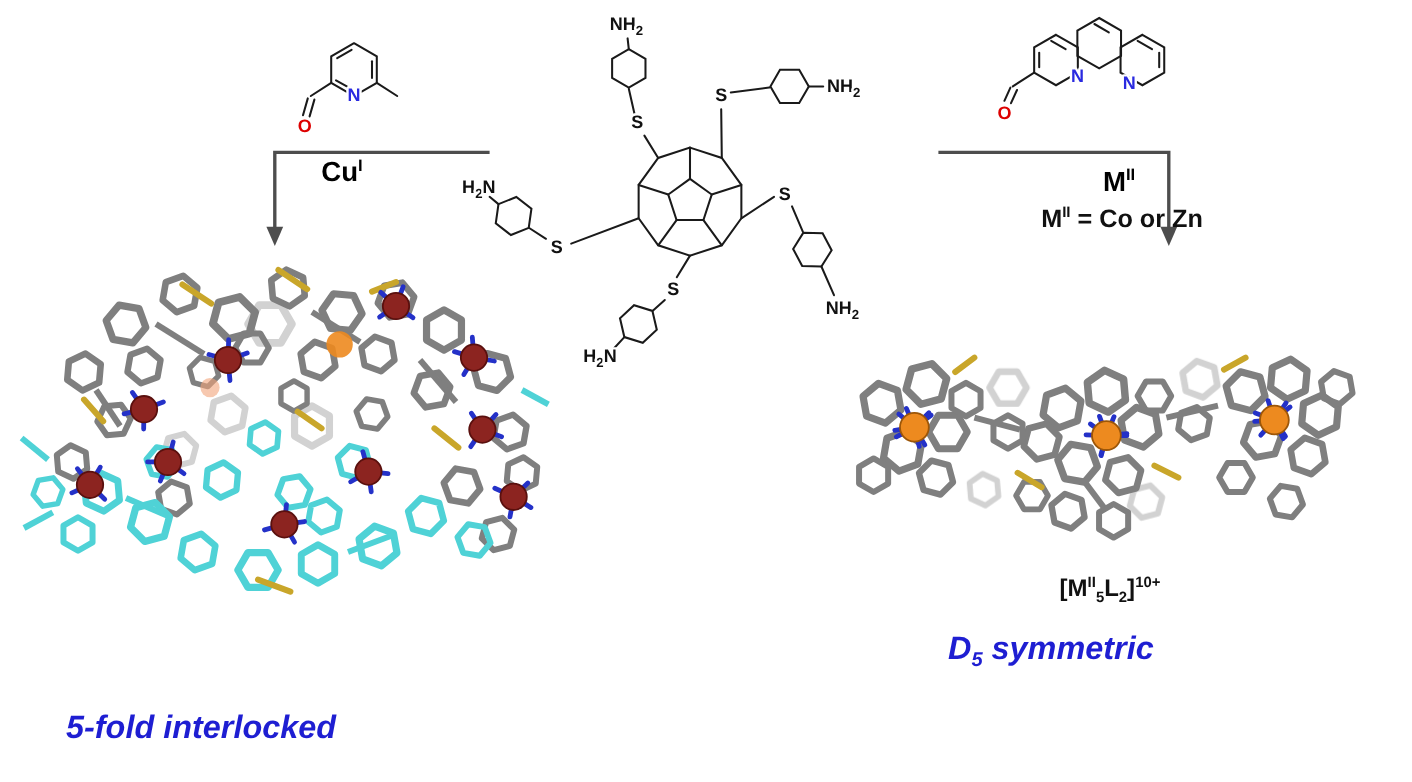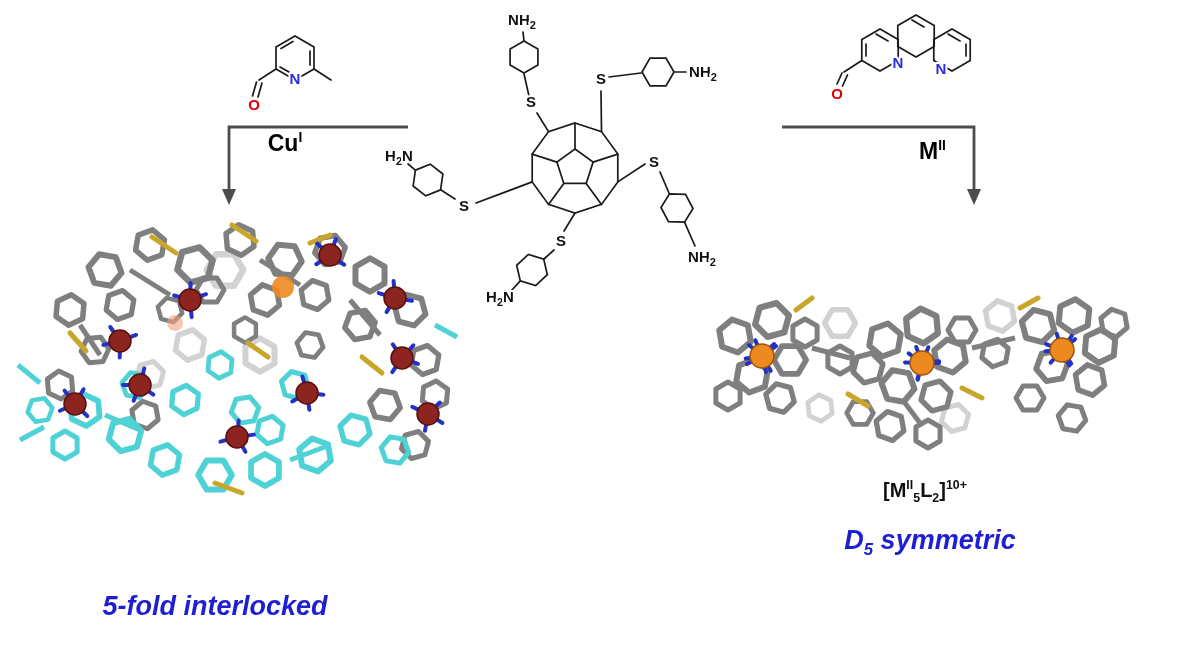--- a/index.html
+++ b/index.html
@@ -2,21 +2,21 @@
 <html><head>
 <meta charset="utf-8">
 <style>
   html,body{margin:0;padding:0;background:#ffffff;}
   #canvas{position:relative;width:1177px;height:652px;background:#ffffff;overflow:hidden;
           font-family:"Liberation Sans",sans-serif;}
   .abs{position:absolute;}
   .formula{font-weight:bold;font-size:20px;color:#111;text-align:center;white-space:nowrap;}
   .formula .sup{font-size:62%;vertical-align:super;}
   .formula .sub{font-size:62%;vertical-align:sub;}
-  .bluelabel{font-weight:bold;font-style:italic;font-size:27px;color:#1e1ed2;text-align:center;white-space:nowrap;}
+  .bluelabel{font-weight:bold;font-style:italic;font-size:27px;color:#1e1ed2;white-space:nowrap;}
   .bluelabel .sub{font-size:62%;vertical-align:sub;}
   .arrowlabel{font-weight:bold;font-size:23px;color:#000000;text-align:center;white-space:nowrap;}
   .arrowlabel .sup{font-size:60%;vertical-align:super;}
   .arrowlabel2{font-weight:bold;font-size:21px;color:#111;text-align:center;white-space:nowrap;}
   .arrowlabel2 .sup{font-size:60%;vertical-align:super;}
   .bond{stroke:#1a1a1a;stroke-width:1.7;fill:none;stroke-linecap:round;}
   .atomtext{font:600 15px "Liberation Sans",sans-serif;text-anchor:middle;
             paint-order:stroke;stroke:#ffffff;stroke-width:4px;stroke-linejoin:round;}
   .ss{font-size:11px;}
 </style>
@@ -128,20 +128,23 @@
       <path d="M4 14 L196 14 L196 78" fill="none" stroke-width="2.8"></path>
     </g>
     <polygon points="189,76 203,76 196,92" fill="#4d4d4d"></polygon>
   </svg>
 
   <div class="abs arrowlabel" style="left:240px;top:130px;width:90px">
     <span>Cu</span><span class="sup">I</span>
   </div>
   <div class="abs arrowlabel" style="left:890px;top:138px;width:85px">
     <span>M</span><span class="sup">II</span>
+  </div>
+  <div class="abs arrowlabel2" style="left:845px;top:170px;width:180px">
+    <span>M</span><span class="sup">II</span><span> = Co or Zn</span>
   </div>
 
   <svg class="abs" style="left:10px;top:215px" width="455" height="305" viewBox="0 0 455 305">
     <defs>
       <path id="hx" d="M14 0 L7 12.1 L-7 12.1 L-14 0 L-7 -12.1 L7 -12.1 Z" fill="none" stroke-width="5" stroke-linejoin="round"></path>
       <g id="nst" stroke-width="4" stroke-linecap="round">
         <line x1="0" y1="0" x2="14" y2="-10"></line>
         <line x1="0" y1="0" x2="-13" y2="-11"></line>
         <line x1="0" y1="0" x2="4" y2="16"></line>
         <line x1="0" y1="0" x2="-15" y2="8"></line>

